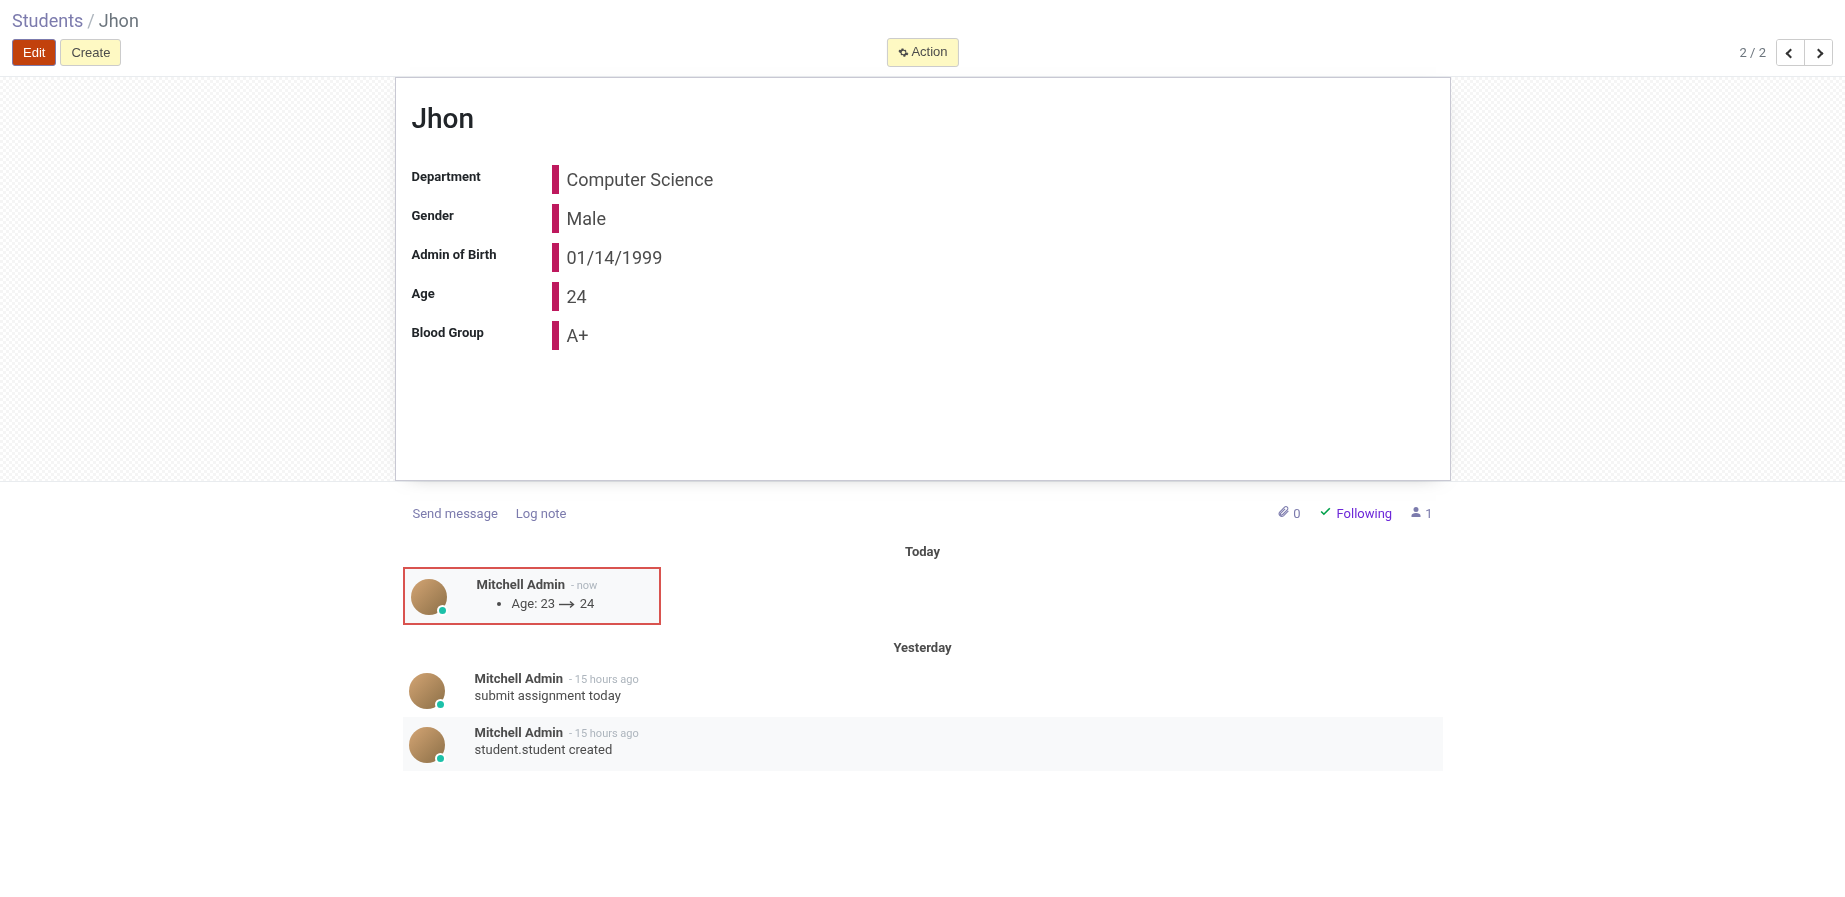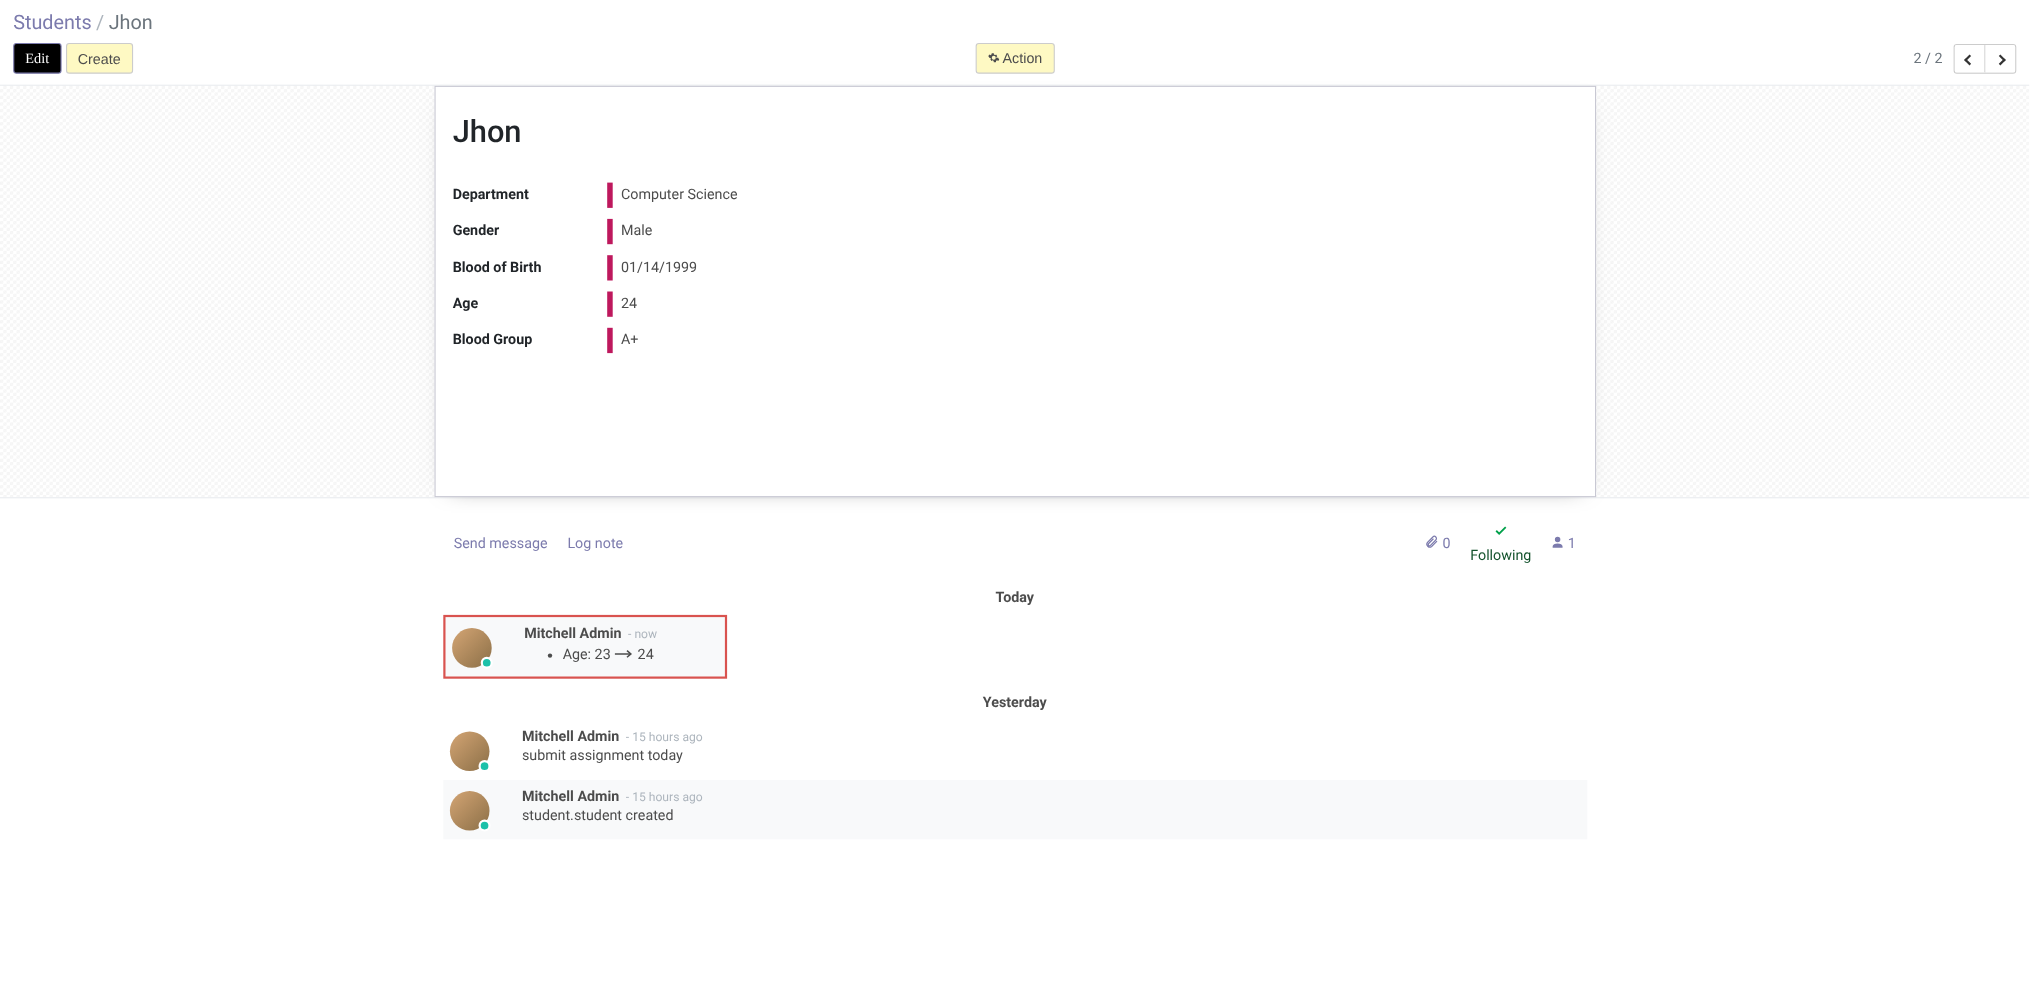--- a/index.html
+++ b/index.html
@@ -9,45 +9,45 @@
 .breadcrumb { font-size: 18px; color: #6c757d; margin-bottom: 8px; }
 .breadcrumb a { color: #7c7bad; text-decoration: none; }
 .breadcrumb-sep { color: #adb5bd; margin: 0 4px; }
 
 .control-row { display: flex; justify-content: space-between; align-items: center; padding: 0 12px 10px 12px; border-bottom: 1px solid #e9ecef; }
 .control-left { display: flex; gap: 4px; }
 .control-center { position: absolute; left: 50%; transform: translateX(-50%); }
 .control-right { display: flex; align-items: center; gap: 10px; margin-left: 13px; }
 
 .btn { border: 1px solid #ccc; background: #fff; padding: 5px 10px; font-size: 13px; cursor: pointer; border-radius: 3px; color: #4c4c4c; }
-.btn-primary { background: #000000; border-color: #7c7bad; color: #fff; font-family: Liberation Serif, serif; }
+.btn-primary { background: #c2410c; border-color: #7c7bad; color: #fff; }
 .btn-secondary { background: #fef9c3; border-color: #ccc; }
 
 .pager-text { color: #6c757d; font-size: 13px; }
 .pager-btns { display: flex; border: 1px solid #ccc; border-radius: 3px; overflow: hidden; }
 .pager-btn { background: #fff; border: none; padding: 5px 10px; cursor: pointer; }
 .pager-btn:first-child { border-right: 1px solid #ccc; }
 
 .content-bg { background-image: linear-gradient(45deg, #f5f5f5 25%, transparent 25%, transparent 75%, #f5f5f5 75%), linear-gradient(45deg, #f5f5f5 25%, transparent 25%, transparent 75%, #f5f5f5 75%); background-size: 6px 6px; background-position: 0 0, 3px 3px; padding: 0; border-bottom: 1px solid #e9ecef; }
 
 .form-sheet { max-width: 1056px; margin: 0 auto; background: #fff; border: 1px solid #c8c8d3; box-shadow: 0 5px 20px -15px rgba(0,0,0,0.5); padding: 24px 16px 120px 16px; min-height: 300px; }
 .form-title { font-size: 28px; font-weight: 500; color: #212529; margin-bottom: 30px; }
 .form-cols { display: flex; gap: 0; flex-direction: column; }
 .form-col { flex: 1; }
 .form-row { display: flex; margin-bottom: 10px; }
 .form-label { width: 140px; font-weight: 700; color: #212529; font-size: 13px; padding: 4px 0; }
-.form-value { flex: 1; color: #4c4c4c; font-size: 13px; padding: 4px 0 4px 8px; border-left: 5px solid #be185d; }
+.form-value { flex: 1; color: #4c4c4c; font-size: 18px; padding: 4px 0 4px 8px; border-left: 7px solid #be185d; }
 
 .chatter { max-width: 1040px; margin: 0 auto; padding: 15px 0; }
 .chatter-top { display: flex; justify-content: space-between; align-items: center; padding: 8px 10px; }
 .chatter-left { display: flex; gap: 18px; }
 .chatter-link { color: #7c7bad; text-decoration: none; font-size: 13px; cursor: pointer; }
 .chatter-right { display: flex; align-items: center; gap: 18px; font-size: 13px; }
 .attach-stat { color: #7c7bad; display: flex; align-items: center; gap: 3px; }
-.following { color: #14532d; display: flex; align-items: center; gap: 5px; flex-direction: column; }
+.following { color: #6d28d9; display: flex; align-items: center; gap: 5px; }
 .followers-stat { color: #7c7bad; display: flex; align-items: center; gap: 3px; }
 
 .thread-sep { display: flex; align-items: center; margin: 15px 0 8px 0; flex-direction: column; }
 .thread-sep-line { flex: 1; height: 1px; background: #e9ecef; }
 .thread-sep-label { padding: 0 10px; font-weight: 700; color: #4c4c4c; font-size: 13px; }
 
 .message { display: flex; gap: 30px; padding: 8px 6px; }
 .message.highlight-red { border: 2px solid #d9534f; }
 .message.bg-light { background: #f8f9fa; }
 .avatar { width: 36px; height: 36px; border-radius: 50%; background: linear-gradient(135deg, #d4a574 0%, #8b6f47 100%); position: relative; flex-shrink: 0; margin-top: 2px; }
@@ -110,21 +110,21 @@
           <div class="form-label">Department</div>
           <div class="form-value">Computer Science</div>
         </div>
         <div class="form-row">
           <div class="form-label">Gender</div>
           <div class="form-value">Male</div>
         </div>
       </div>
       <div class="form-col">
         <div class="form-row">
-          <div class="form-label">Blood of Birth</div>
+          <div class="form-label">Admin of Birth</div>
           <div class="form-value">01/14/1999</div>
         </div>
         <div class="form-row">
           <div class="form-label">Age</div>
           <div class="form-value">24</div>
         </div>
         <div class="form-row">
           <div class="form-label">Blood Group</div>
           <div class="form-value">A+</div>
         </div>

